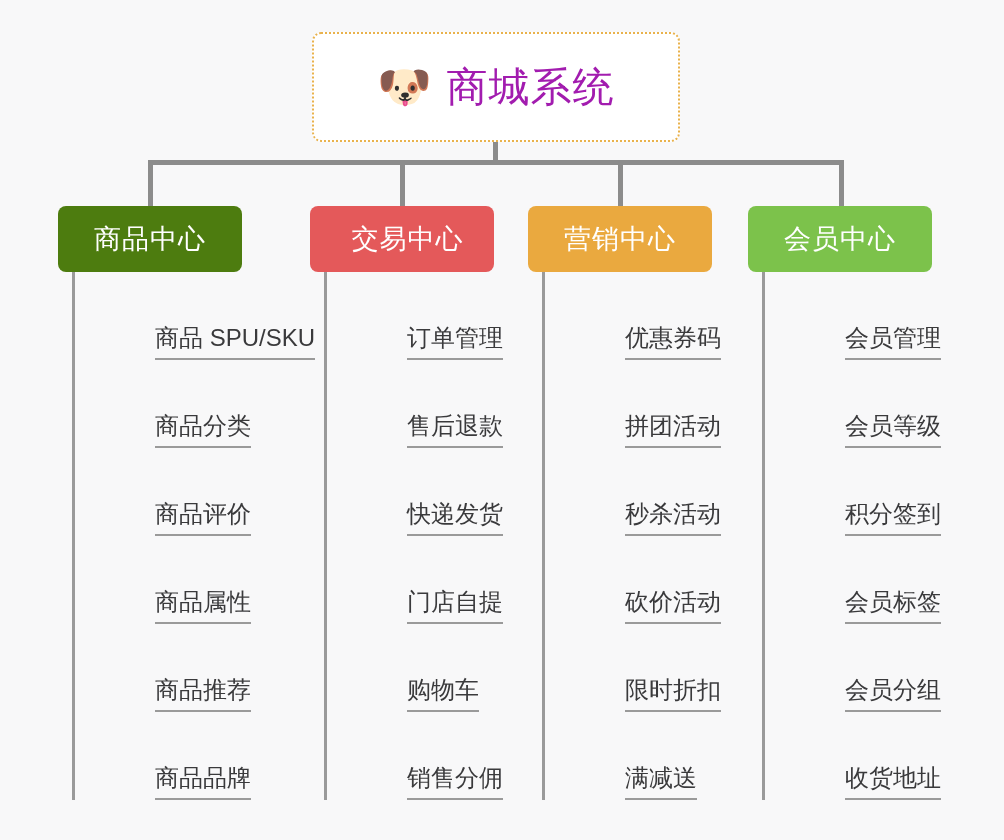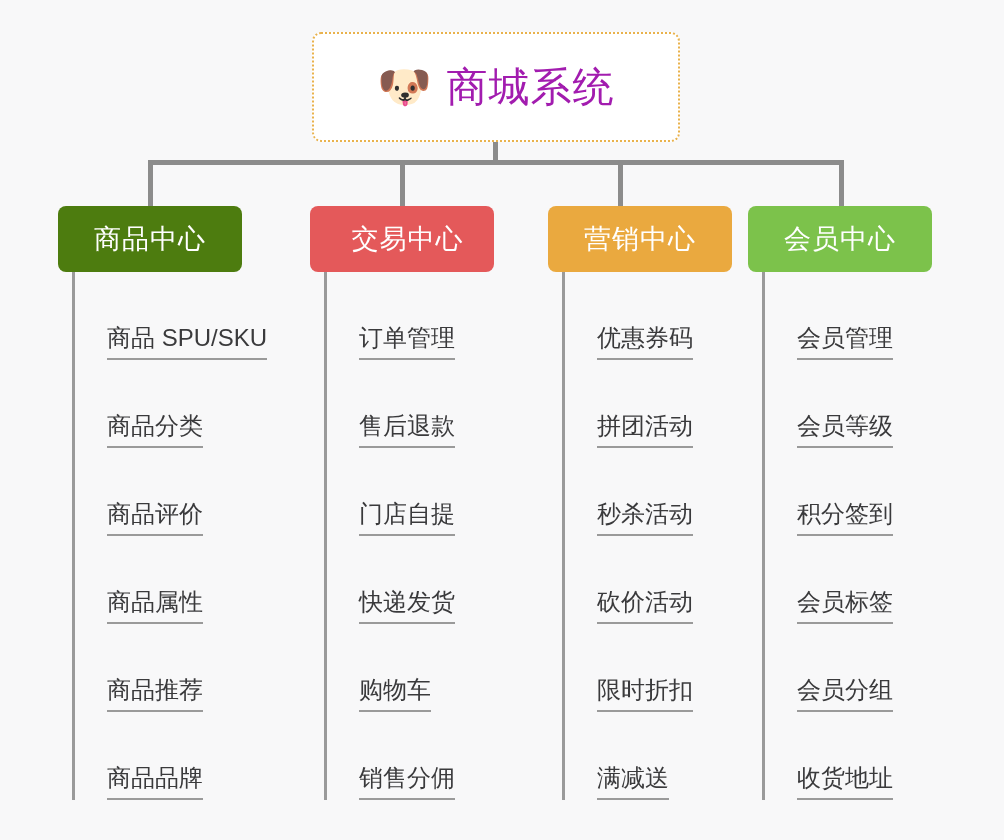--- a/index.html
+++ b/index.html
@@ -97,20 +97,21 @@
     border-left: 3px solid #9a9a9a;
     padding-top: 0;
   }
   .leaf-item {
     position: relative;
     height: 88px;
     box-sizing: border-box;
     display: flex;
     align-items: flex-end;
     justify-content: flex-start;
+    margin-left: 48px;
   }
   .leaf-label {
     display: inline-block;
     margin-left: 32px;
     padding-bottom: 7px;
     border-bottom: 2px solid #9a9a9a;
     font-size: 24px;
     color: #3a3a3c;
     line-height: 1.1;
     white-space: nowrap;
@@ -164,35 +165,35 @@
       <span>交易中心</span>
     </div>
     <div class="leaf-list">
       <div class="leaf-item">
           <span class="leaf-label">订单管理</span>
         </div>
       <div class="leaf-item">
           <span class="leaf-label">售后退款</span>
         </div>
       <div class="leaf-item">
+          <span class="leaf-label">快递发货</span>
+        </div>
+      <div class="leaf-item">
           <span class="leaf-label">门店自提</span>
         </div>
       <div class="leaf-item">
-          <span class="leaf-label">快递发货</span>
-        </div>
-      <div class="leaf-item">
           <span class="leaf-label">购物车</span>
         </div>
       <div class="leaf-item">
           <span class="leaf-label">销售分佣</span>
         </div>
     </div>
   </div>
 
-  <div class="column" style="left:548px;">
+  <div class="column" style="left:528px;">
     <div class="cat-header" style="background: rgb(234, 169, 63);">
       <span>营销中心</span>
     </div>
     <div class="leaf-list">
       <div class="leaf-item">
           <span class="leaf-label">优惠券码</span>
         </div>
       <div class="leaf-item">
           <span class="leaf-label">拼团活动</span>
         </div>

